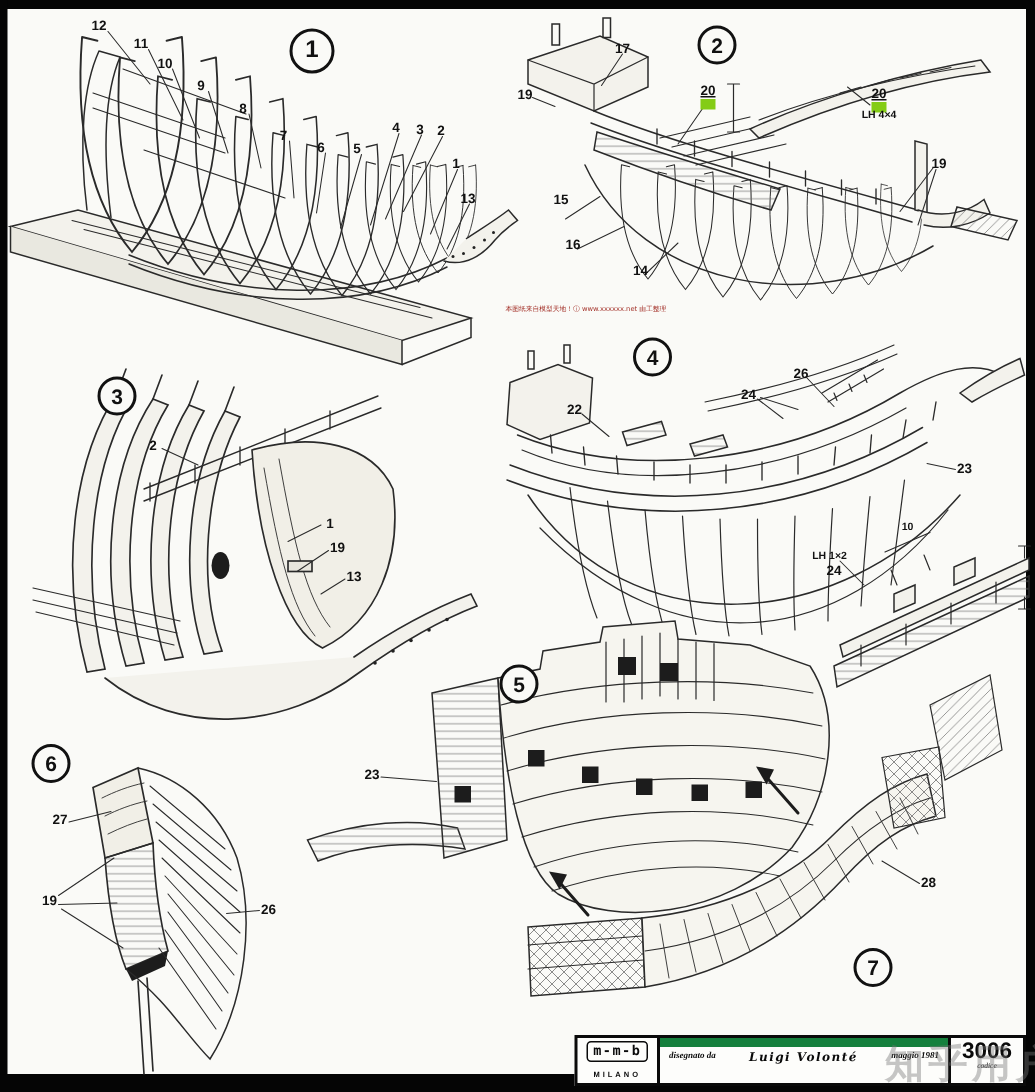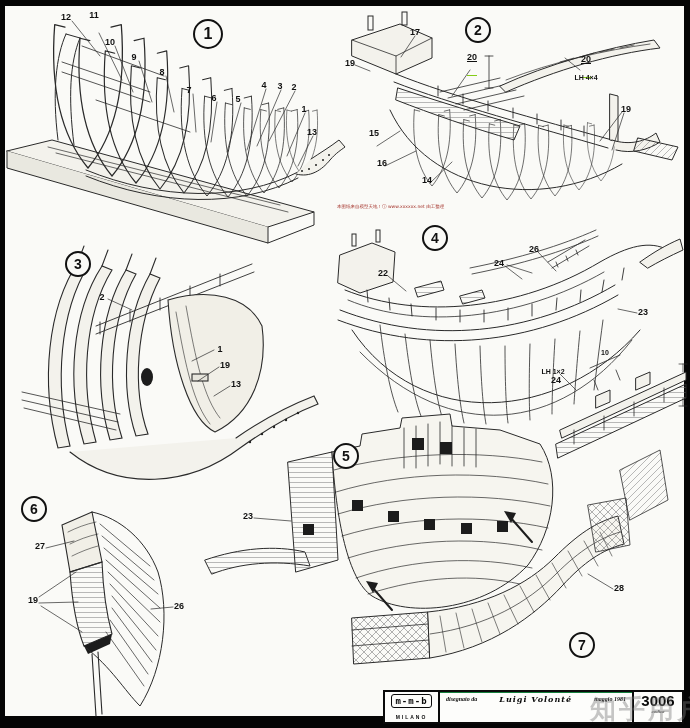--- a/index.html
+++ b/index.html
@@ -7,41 +7,41 @@
         font-family:"Liberation Sans",sans-serif;}
   .border-strip{position:absolute;background:#050505;}
   .b-top{left:0;top:0;width:690px;height:6px;}
   .b-left{left:0;top:0;width:5px;height:728px;}
   .b-right{left:684px;top:0;width:6px;height:728px;}
   .b-bottom{left:0;top:716px;width:690px;height:12px;}
   svg.art{position:absolute;left:0;top:0;z-index:1;}
   .co{position:absolute;z-index:3;font:bold 9px "Liberation Sans",sans-serif;color:#111;
       transform:translate(-50%,-50%);letter-spacing:0;white-space:nowrap;}
   .co.small{font-size:7px;font-weight:bold;}
-  .co.uline{border-bottom:1px solid #84cc16;padding-bottom:13px;text-decoration:underline;}
+  .co.uline{border-bottom:7px solid #84cc16;padding-bottom:1px;text-decoration:underline;}
   .step{position:absolute;z-index:3;width:22px;height:22px;border:2px solid #111;border-radius:50%;
         background:#fafaf7;display:flex;align-items:center;justify-content:center;
         font:bold 14px "Liberation Sans",sans-serif;color:#111;transform:translate(-50%,-50%);}
   .step.big{width:26px;height:26px;font-size:16px;}
   .red-wm{position:absolute;z-index:4;left:337px;top:205px;width:104px;font:4.5px/1 "DejaVu Sans",sans-serif;
           color:#a33028;transform-origin:0 0;white-space:nowrap;}
   .gray-wm{position:absolute;z-index:6;left:590px;top:692px;font:bold 26px "DejaVu Sans",sans-serif;
            color:rgba(120,120,120,0.42);letter-spacing:3px;white-space:nowrap;}
   
   .tb{position:absolute;z-index:5;left:383px;top:690px;width:301px;height:34px;background:#fdfdfb;
       border:2px solid #0a0a0a;box-sizing:border-box;display:flex;}
   .tb-logo-col{width:55px;border-right:2px solid #0a0a0a;box-sizing:border-box;display:flex;
                flex-direction:column;align-items:center;justify-content:space-between;padding:2px 1px;}
   .tb-logo-box{border:1px solid #0a0a0a;border-radius:3px;padding:0 3px;font:bold 9px/12px "DejaVu Sans Mono",monospace;
                color:#0a0a0a;letter-spacing:1px;}
   .tb-city{font:bold 5px "Liberation Sans",sans-serif;letter-spacing:2px;color:#0a0a0a;}
   .tb-main-col{flex:1;display:flex;flex-direction:column;box-sizing:border-box;}
   .tb-title{flex:1;display:flex;align-items:center;justify-content:center;
             font:bold 17px "Liberation Serif",serif;letter-spacing:3px;color:#0a0a0a;}
-  .tb-sub{height:11px;border-top:1px solid #15803d;display:flex;align-items:center;
+  .tb-sub{height:11px;border-top:6px solid #15803d;display:flex;align-items:center;
           justify-content:space-between;padding:0 6px;}
   .tb-sub .lbl{font:italic bold 6px "Liberation Serif",serif;color:#0a0a0a;}
   .tb-sub .sig{font:italic bold 8px "DejaVu Serif",serif;color:#0a0a0a;letter-spacing:1px;}
   .tb-code-col{width:50px;border-left:2px solid #0a0a0a;box-sizing:border-box;display:flex;
                flex-direction:column;gap:17px;}
   .tb-code{flex:1;display:flex;flex-direction:column;align-items:center;justify-content:center;line-height:1;}
   .tb-code-num{font:bold 15px "Liberation Sans",sans-serif;color:#0a0a0a;}
   .tb-code-lbl{font:italic 5px "Liberation Serif",serif;color:#0a0a0a;}
   .tb-sheet{height:11px;border-top:1px solid #0a0a0a;display:flex;align-items:center;
             justify-content:flex-end;padding:0 3px;font:italic bold 7px "Liberation Serif",serif;color:#0a0a0a;}
@@ -269,21 +269,21 @@
 
   <div class="step big" style="left:208px;top:34px">1</div>
   <div class="step" style="left:478px;top:30px">2</div>
   <div class="step" style="left:78px;top:264px">3</div>
   <div class="step" style="left:435px;top:238px">4</div>
   <div class="step" style="left:346px;top:456px">5</div>
   <div class="step" style="left:34px;top:509px">6</div>
   <div class="step" style="left:582px;top:645px">7</div>
 
   <span class="co" style="left:66px;top:17px">12</span>
-  <span class="co" style="left:94px;top:15px">11</span>
+  <span class="co" style="left:94px;top:29px">11</span>
   <span class="co" style="left:110px;top:42px">10</span>
   <span class="co" style="left:134px;top:57px">9</span>
   <span class="co" style="left:162px;top:72px">8</span>
   <span class="co" style="left:189px;top:90px">7</span>
   <span class="co" style="left:214px;top:98px">6</span>
   <span class="co" style="left:238px;top:99px">5</span>
   <span class="co" style="left:264px;top:85px">4</span>
   <span class="co" style="left:280px;top:86px">3</span>
   <span class="co" style="left:294px;top:87px">2</span>
   <span class="co" style="left:304px;top:109px">1</span>

